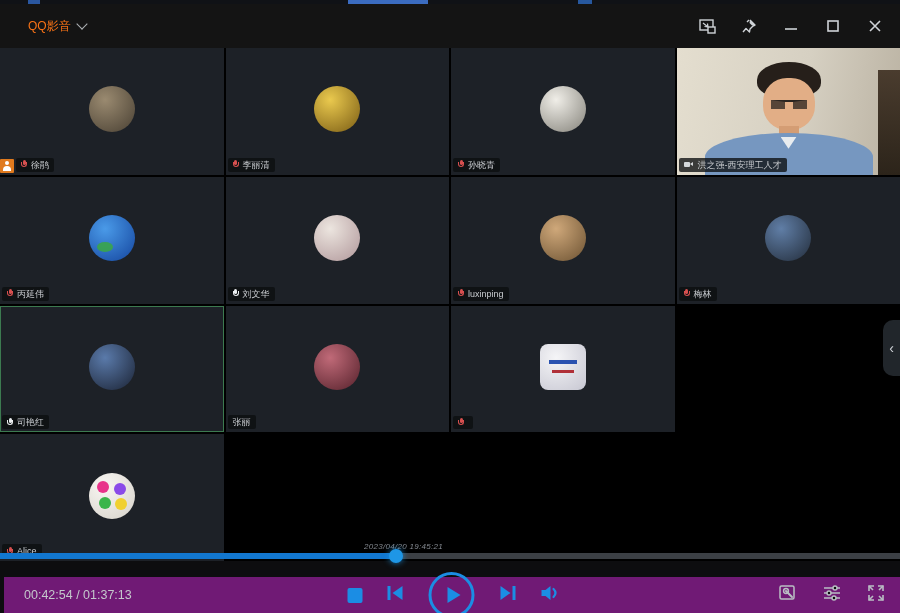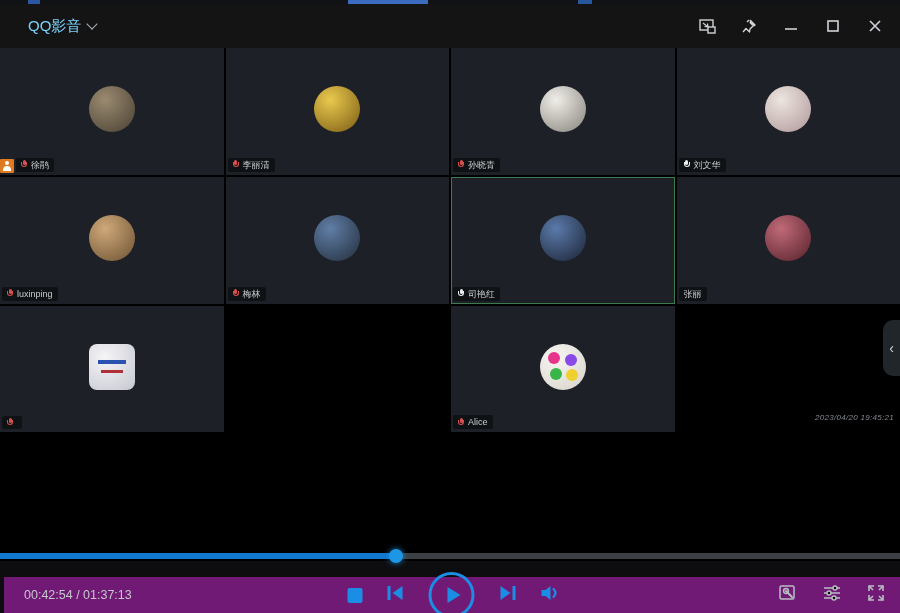--- a/index.html
+++ b/index.html
@@ -9,21 +9,21 @@
   
   .top-strip{position:absolute;top:0;left:0;width:900px;height:4px;background:#101216;}
   .top-strip .seg{position:absolute;top:0;height:4px;}
   .seg1{left:28px;width:12px;background:#2a57a0;}
   .seg2{left:348px;width:80px;background:#3b6cc0;}
   .seg3{left:578px;width:14px;background:#27589e;}
 
   
   .titlebar{position:absolute;top:4px;left:0;width:900px;height:44px;background:#141414;
             display:flex;align-items:center;}
-  .app-menu{display:flex;align-items:center;gap:7px;margin-left:28px;font-size:15px;color:#7dd3fc;cursor:default;}
+  .app-menu{display:flex;align-items:center;gap:7px;margin-left:28px;font-size:12px;color:#f97316;cursor:default;}
   .caret{width:7px;height:7px;border-right:1.5px solid #aeb2b6;border-bottom:1.5px solid #aeb2b6;
          transform:rotate(45deg);margin-top:-4px;}
   .tb-title{position:absolute;left:0;right:0;text-align:center;font-size:13px;color:#e8e8e8;pointer-events:none;}
   .tb-btns{position:absolute;right:16px;top:0;height:44px;display:flex;align-items:center;gap:24px;}
   .tb-btn{width:18px;height:18px;display:flex;align-items:center;justify-content:center;cursor:pointer;}
   .tb-btn svg{display:block;}
 
   
   .video-area{position:absolute;top:48px;left:0;width:900px;height:513px;background:#000;
               display:grid;grid-template-columns:repeat(4,1fr);grid-template-rows:repeat(4,1fr);gap:2px;}
@@ -177,21 +177,43 @@
 
     <div class="tile">
       <div class="avatar" style="background: radial-gradient(circle at 35% 30%, rgb(240, 238, 232), rgb(132, 130, 122));"></div>
       <span class="pill">
         <span class="mic mic-red"></span>
         <span class="name">孙晓青</span>
       </span>
     </div>
 
 
-
+    <div class="tile live">
+      <div class="furniture"></div>
+      <div class="hair"></div>
+      <div class="face"></div>
+      <div class="glasses"></div>
+      <div class="neck"></div>
+      <div class="shirt"></div>
+      <div class="collar"></div>
+      <span class="pill">
+        <span class="mic mic-cam"></span>
+        <span class="name">洪之强-西安理工人才</span>
+      </span>
+    </div>
+
+    <div class="tile">
+      <div class="avatar" style="background: radial-gradient(circle at 35% 30%, rgb(74, 154, 232), rgb(20, 69, 158));">
+          <span class="spot" style="background: rgb(58, 165, 74);"></span>
+        </div>
+      <span class="pill">
+        <span class="mic mic-red"></span>
+        <span class="name">丙延伟</span>
+      </span>
+    </div>
 
     <div class="tile">
       <div class="avatar" style="background: radial-gradient(circle at 35% 30%, rgb(236, 229, 223), rgb(176, 151, 154));"></div>
       <span class="pill">
         <span class="mic mic-white"></span>
         <span class="name">刘文华</span>
       </span>
     </div>
 
     <div class="tile">

